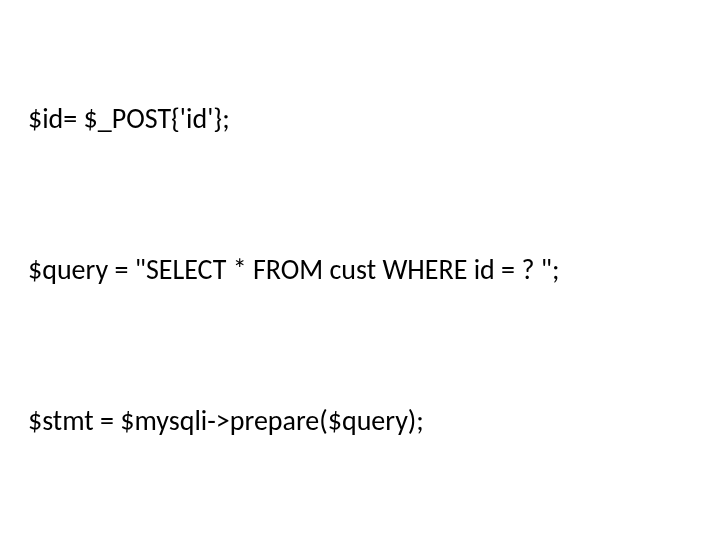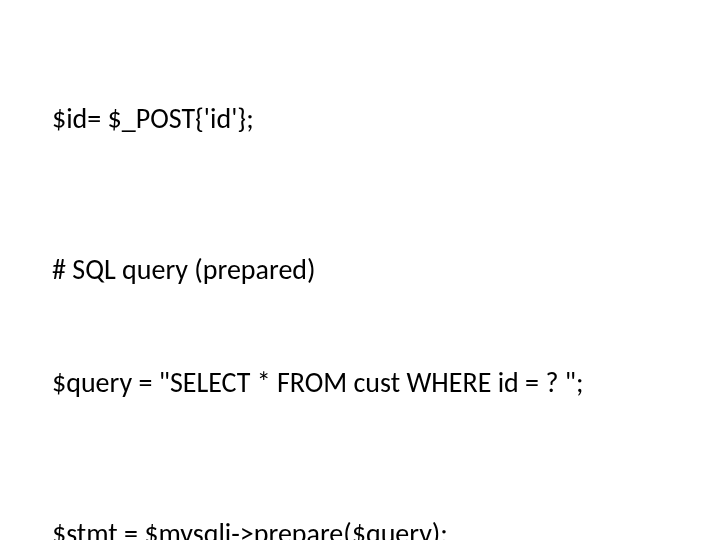--- a/index.html
+++ b/index.html
@@ -15,32 +15,30 @@
       font-size: 28px;
       color: #000000;
       padding: 24px 28px;
       line-height: 1.35;
     }
     .code-block {
       white-space: pre;
     }
     .line {
       display: block;
-      margin-left: 24px;
     }
     .blank {
       height: 1.35em;
     }
   </style>
 </head>
 <body>
 
 <div class="code-block">
   <span class="line">$id= $_POST{'id'};</span>
   <span class="blank"></span>
-  <span class="line"># SQL query (prepared)</span>
   <span class="line">$query = "SELECT * FROM cust WHERE id = ? ";</span>
   <span class="blank"></span>
   <span class="line">$stmt = $mysqli-&gt;prepare($query);</span>
   
   
   
 </div>
 
 </body></html>

